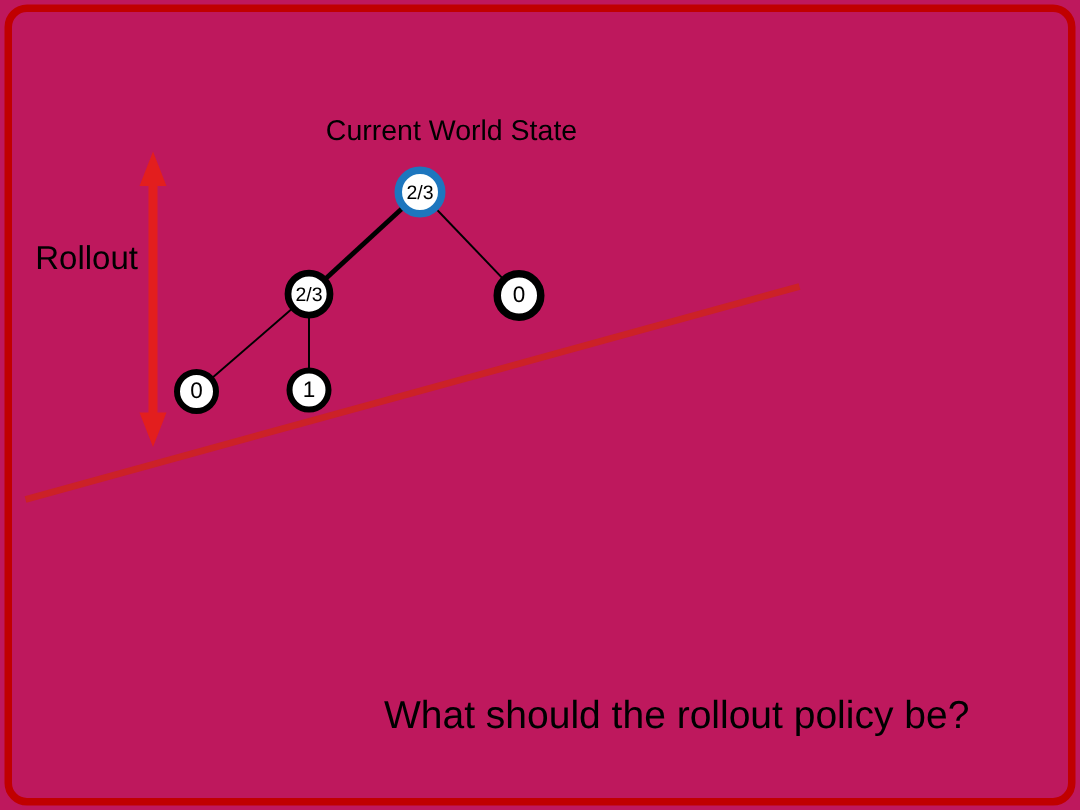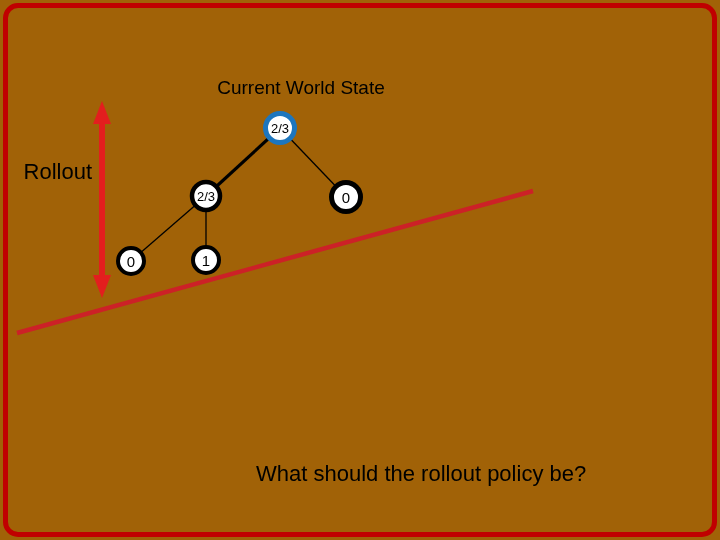--- a/index.html
+++ b/index.html
@@ -18,29 +18,29 @@
     position:absolute;left:161px;top:77px;width:280px;
     font-size:19px;text-align:center;white-space:nowrap;
   }
   .rollout-label{
     position:absolute;left:0px;top:159px;width:92px;
     font-size:22px;line-height:26px;text-align:right;
   }
   .rollout-label span{display:block;}
   .question{
     position:absolute;left:256px;top:461px;
-    font-size:22px;white-space:nowrap;
+    font-size:26px;white-space:nowrap;
   }
   svg.diagram{position:absolute;left:0;top:0;}
   svg text{font-family:"Liberation Sans","DejaVu Sans",sans-serif;}
 </style>
 </head>
 <body>
 
-<div class="slide" style="background: #a16207;">
+<div class="slide" style="background: #be185d;">
   <div class="border-frame" style="border-color: rgb(192, 0, 0);"></div>
 
   <div class="title">Current World State</div>
 
   <div class="rollout-label">
     <span>Rollout</span>
   </div>
 
   <svg class="diagram" id="diagram" width="720" height="540" viewBox="0 0 720 540">
       <line x1="280" y1="128" x2="206" y2="196" stroke="#000000" stroke-width="3.2"></line>

